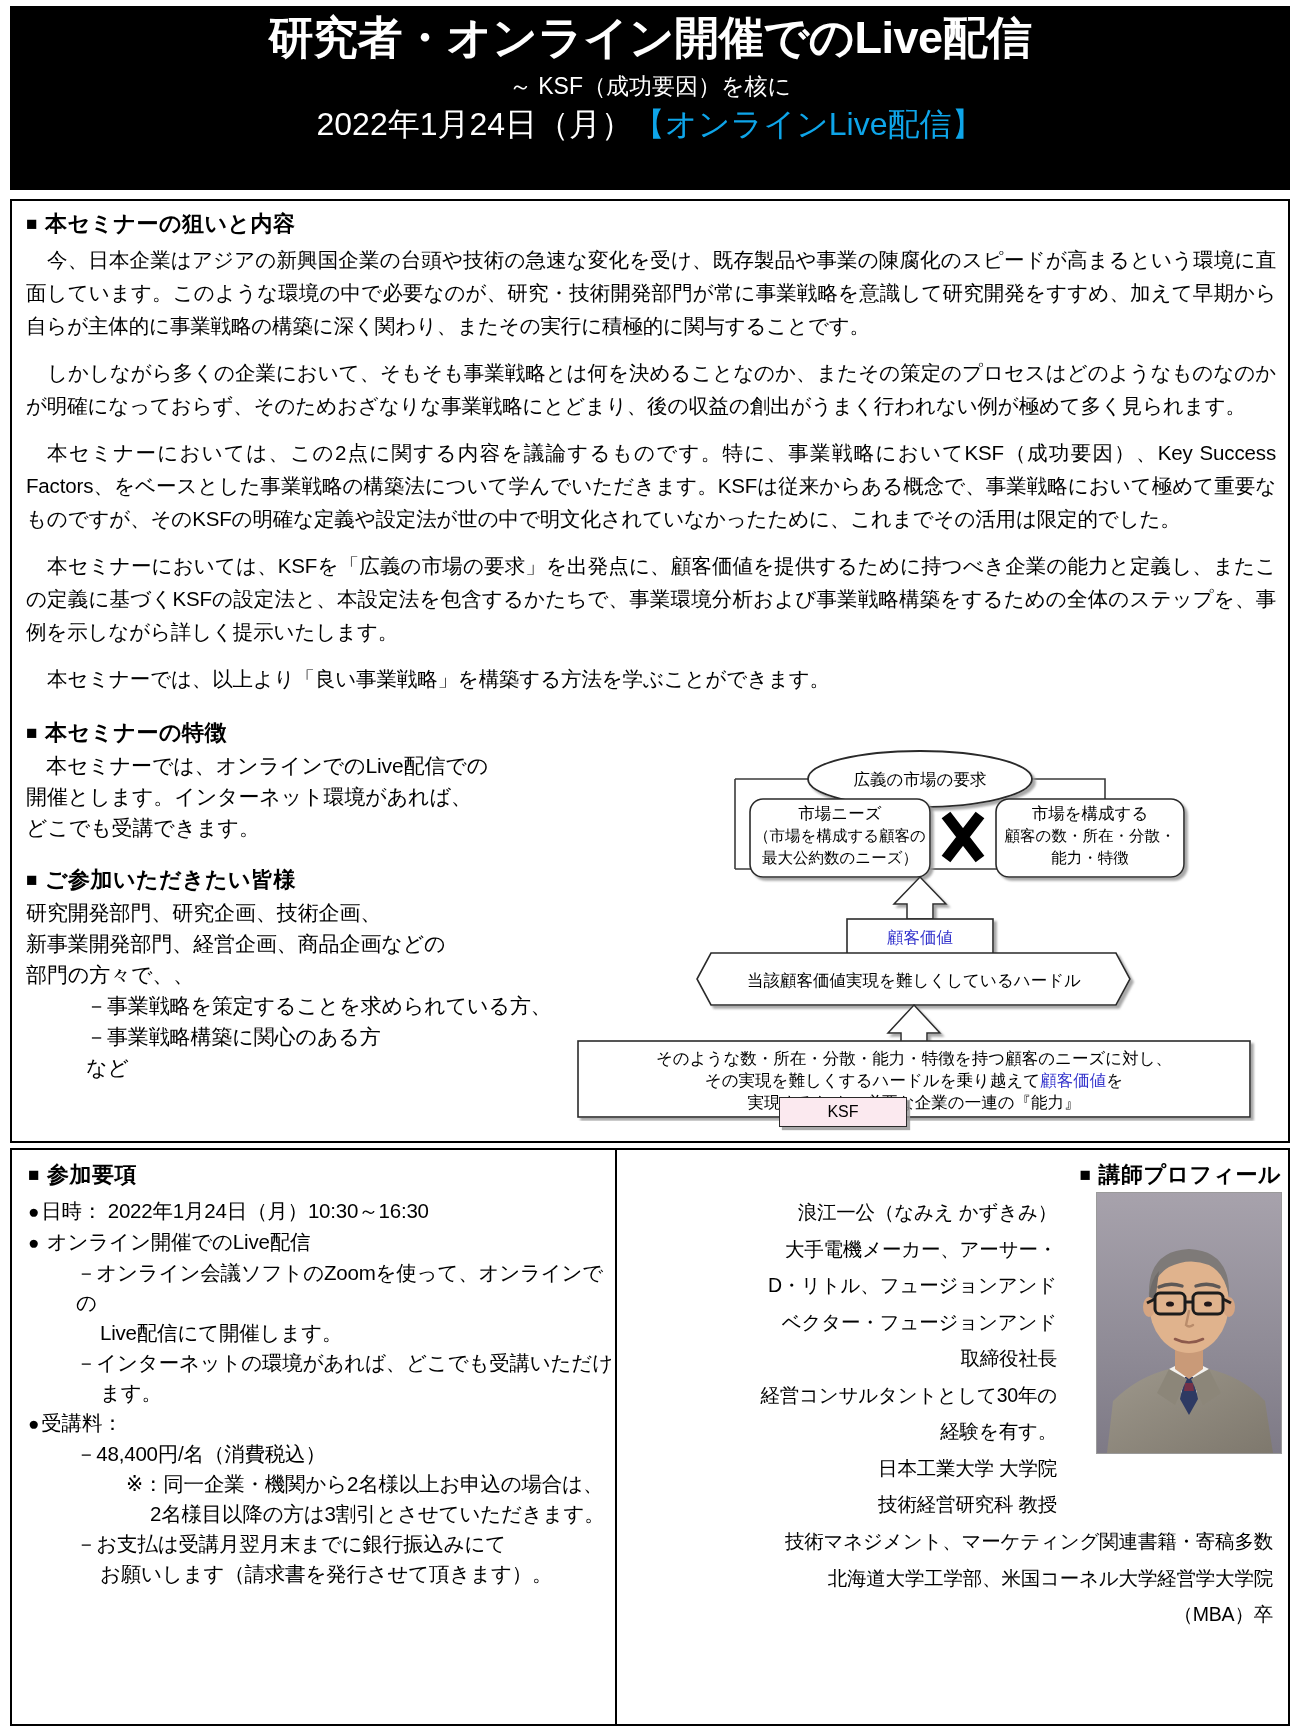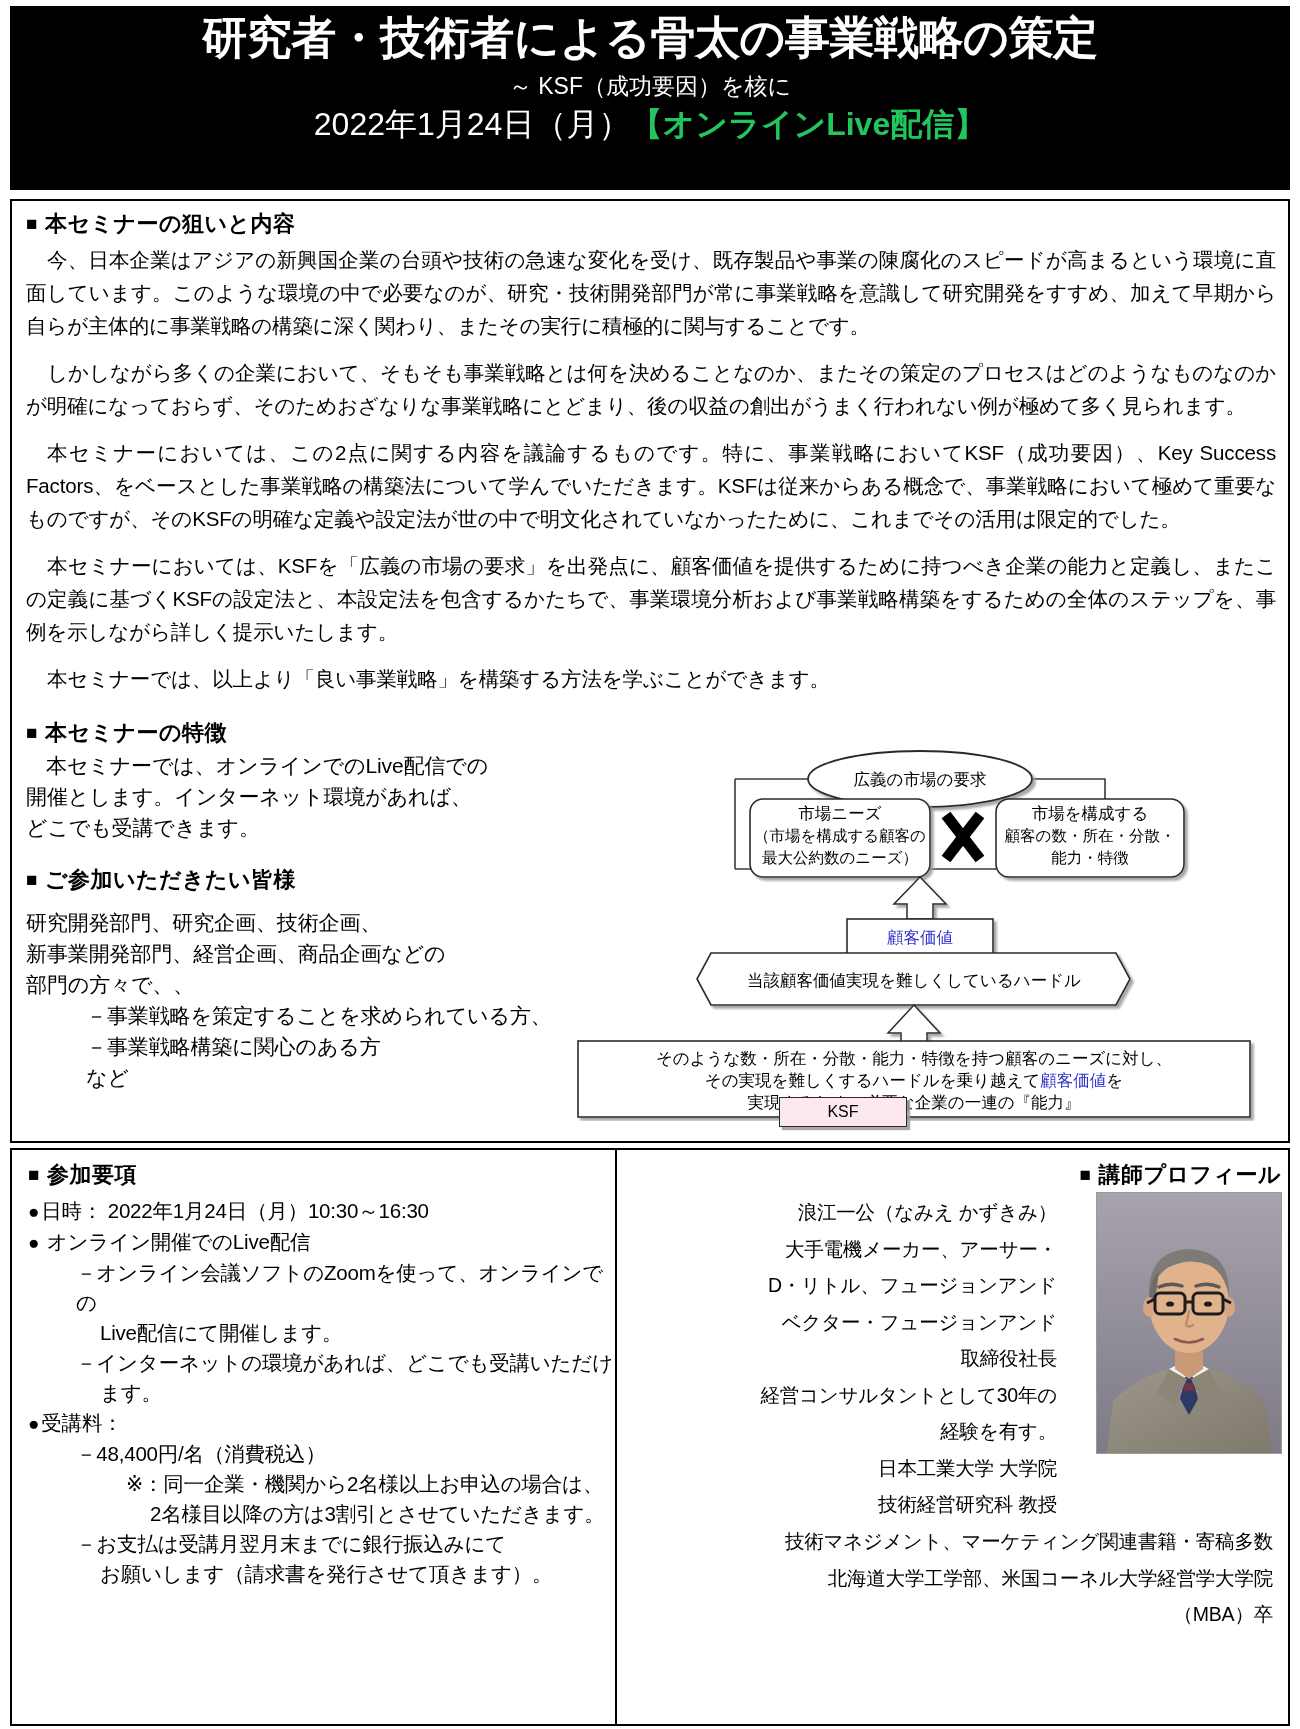--- a/index.html
+++ b/index.html
@@ -22,21 +22,21 @@
     white-space:nowrap;
   }
   .banner .t2{
     font-size:23px;font-weight:normal;line-height:1.25;margin-top:8px;
     white-space:nowrap;
   }
   .banner .t3{
     font-size:32px;font-weight:normal;line-height:1.2;margin-top:4px;
     white-space:nowrap;
   }
-  .banner .t3 .hl{color:#22c55e;font-weight:bold;text-align:right;}
+  .banner .t3 .hl{color:#0ea5e9;font-weight:normal;text-align:right;}
 
   
   .mainbox{
     position:absolute;left:10px;top:199px;width:1280px;height:944px;
     border:2px solid #000;box-sizing:border-box;padding-left:34px;
   }
   .bottombox{
     position:absolute;left:10px;top:1148px;width:1280px;height:578px;
     border:2px solid #000;box-sizing:border-box;
   }
@@ -94,21 +94,21 @@
   }
   .pr-text{width:430px;}
   .pr-wide{width:646px;}
 </style>
 </head>
 <body>
 
 <div class="page">
 
   <div class="banner">
-    <div class="t1">研究者・技術者による骨太の事業戦略の策定</div>
+    <div class="t1">研究者・オンライン開催でのLive配信</div>
     <div class="t2">～ KSF（成功要因）を核に</div>
     <div class="t3">
       <span>2022年1月24日（月）</span><span class="hl">【オンラインLive配信】</span>
     </div>
   </div>
 
   <div class="mainbox">
 
     <div class="body-area">
       <div class="hd" style="margin-bottom:4px;">
@@ -125,21 +125,21 @@
 
       <div class="hd" style="margin-bottom:2px;">
         <span class="sq">■</span><span>本セミナーの特徴</span>
       </div>
       <p class="ltext ind">本セミナーでは、オンラインでのLive配信での</p>
       <p class="ltext">開催とします。インターネット環境があれば、</p>
       <p class="ltext">どこでも受講できます。</p>
 
       <div class="gap"></div>
 
-      <div class="hd" style="margin-bottom:12px;">
+      <div class="hd" style="margin-bottom:2px;">
         <span class="sq">■</span><span>ご参加いただきたい皆様</span>
       </div>
       <p class="ltext">研究開発部門、研究企画、技術企画、</p>
       <p class="ltext">新事業開発部門、経営企画、商品企画などの</p>
       <p class="ltext">部門の方々で、、</p>
       <p class="bul">－事業戦略を策定することを求められている方、</p>
       <p class="bul">－事業戦略構築に関心のある方</p>
       <p class="bul2">など</p>
     </div>
 

